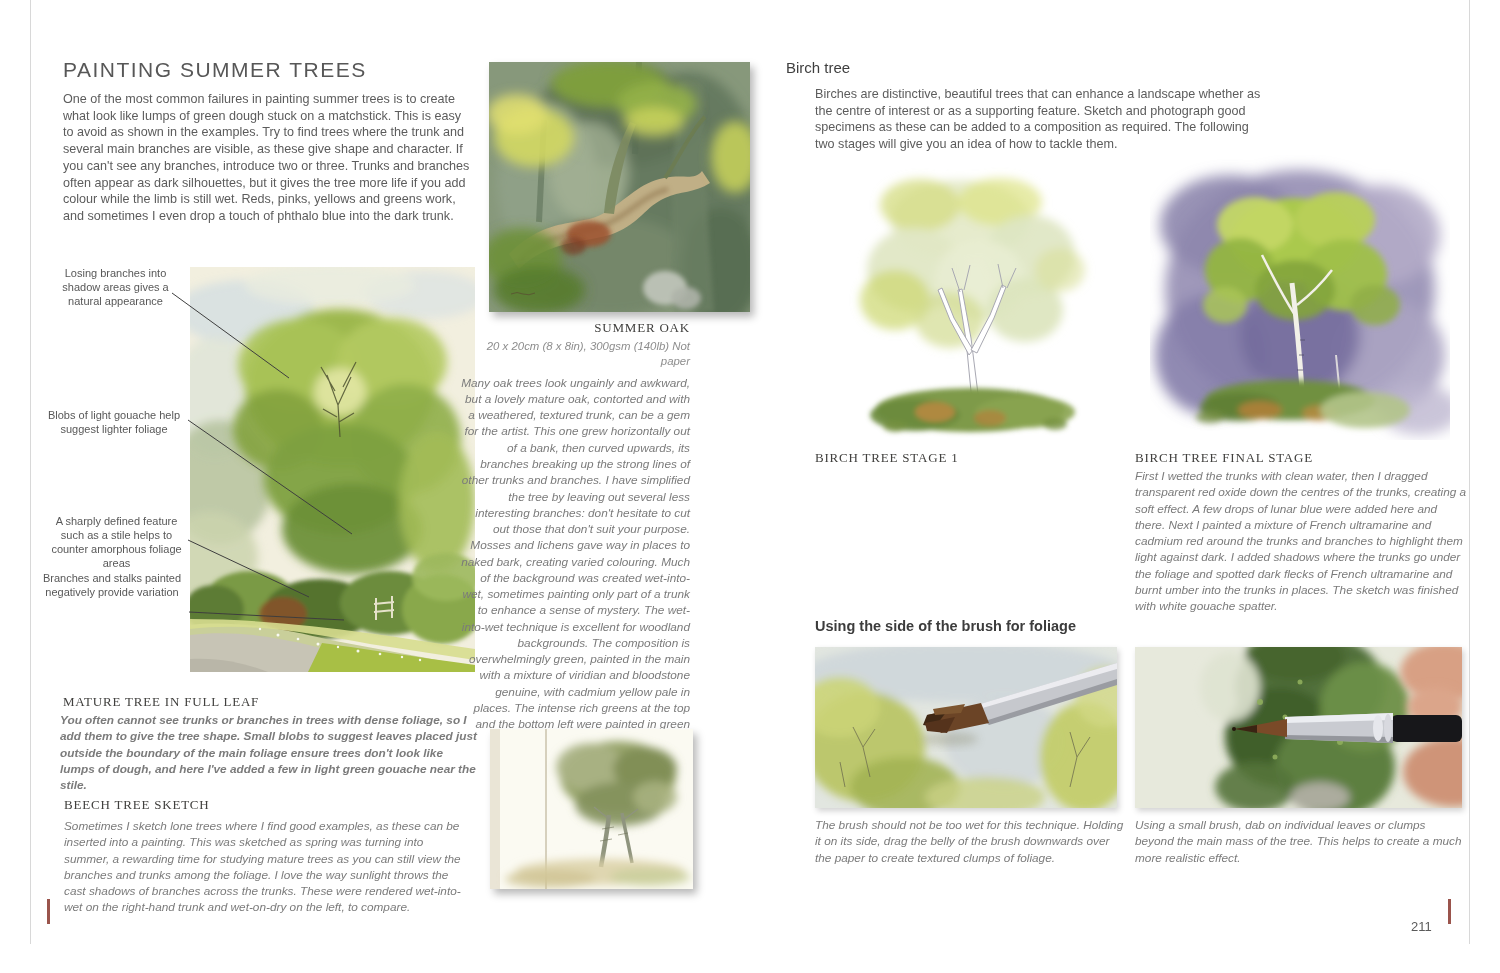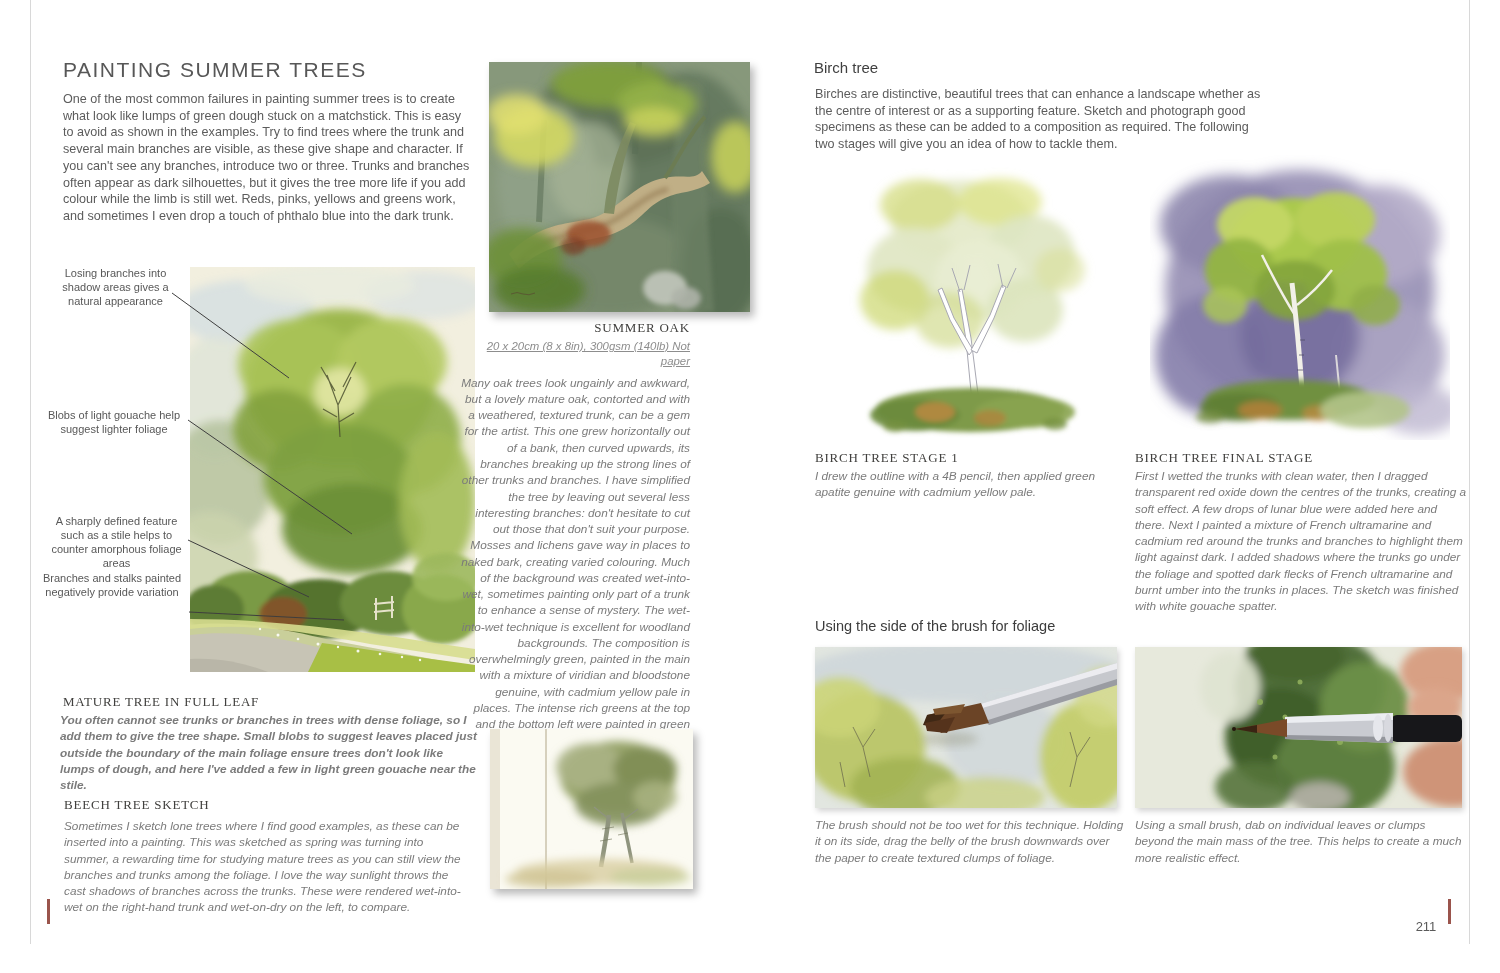--- a/index.html
+++ b/index.html
@@ -3,24 +3,24 @@
 <meta charset="utf-8">
 <style>
   html,body{margin:0;padding:0;background:#ffffff;}
   #spread{position:relative;width:1500px;height:944px;background:#ffffff;overflow:hidden;
           font-family:"Liberation Sans",sans-serif;}
   .abs{position:absolute;}
   .edge{width:1px;background:#d8d8d8;top:0;height:973px;}
   .title{font-size:21px;letter-spacing:1.5px;color:#575757;font-weight:400;}
   .body-text{font-size:12.6px;color:#5c5c5c;line-height:1.33;}
   .section-head{font-size:15px;color:#3f3f3f;font-weight:400;}
-  .tech-head{font-size:14.5px;color:#3c3c3c;font-weight:400;}
+  .tech-head{font-size:14.5px;color:#3c3c3c;font-weight:700;}
   .serif-head{font-family:"Liberation Serif",serif;font-size:13px;letter-spacing:.8px;color:#41403e;}
   .cap{font-style:italic;font-size:11.8px;color:#7b7b7b;line-height:1.38;}
-  .cap-sub{font-style:italic;font-size:11.4px;color:#8d8d8d;line-height:1.3;text-decoration:underline;}
+  .cap-sub{font-style:italic;font-size:11.4px;color:#8d8d8d;line-height:1.3;}
   .annot{font-size:11px;color:#585858;text-align:center;line-height:1.28;}
   .img-shadow{box-shadow:4px 5px 8px rgba(0,0,0,.28);}
   .photo-shadow{box-shadow:2px 3px 6px rgba(0,0,0,.18);}
   .pagenum{font-size:13px;color:#5a5a5a;}
   .redbar{width:3px;height:25px;}
   svg{display:block;}
 </style>
 </head>
 <body>
 
@@ -201,21 +201,21 @@
   </div>
 
   <div class="abs" style="left:64px;top:797px;width:399px;text-align:left;">
     <div class="serif-head">BEECH TREE SKETCH</div>
     <div class="cap" style="margin-top:5px;">Sometimes I sketch lone trees where I find good examples, as these can be inserted into a painting. This was sketched as spring was turning into summer, a rewarding time for studying mature trees as you can still view the branches and trunks among the foliage. I love the way sunlight throws the cast shadows of branches across the trunks. These were rendered wet-into-wet on the right-hand trunk and wet-on-dry on the left, to compare.</div>
   </div>
 
   <div class="abs redbar" style="left:47px;top:899px;background:#9a544c;"></div>
   <div class="abs pagenum" style="left:59px;top:905px;margin-top:44px;">210</div>
 
-  <div class="abs section-head" style="left:814px;top:59px;">Birch tree</div>
+  <div class="abs section-head" style="left:786px;top:59px;">Birch tree</div>
   <div class="abs body-text" style="left:815px;top:86px;width:456px;">Birches are distinctive, beautiful trees that can enhance a landscape whether as the centre of interest or as a supporting feature. Sketch and photograph good specimens as these can be added to a composition as required. The following two stages will give you an idea of how to tackle them.</div>
 
   <div class="abs" style="left:830px;top:160px;width:280px;height:280px;">
     <svg width="280" height="280" viewBox="0 0 280 280">
       <defs>
         <filter id="s-b1" x="-40%" y="-40%" width="180%" height="180%">
             <feGaussianBlur stdDeviation="5"></feGaussianBlur>
           </filter>
         <filter id="s-b2" x="-40%" y="-40%" width="180%" height="180%">
             <feGaussianBlur stdDeviation="2.5"></feGaussianBlur>
@@ -296,21 +296,20 @@
         <ellipse cx="90" cy="252" rx="40" ry="14" fill="#5f8036" opacity=".95"></ellipse>
         <ellipse cx="110" cy="255" rx="22" ry="9" fill="#b5803a" opacity=".85"></ellipse>
         <ellipse cx="170" cy="258" rx="18" ry="8" fill="#c08a40" opacity=".75"></ellipse>
         <ellipse cx="215" cy="255" rx="45" ry="18" fill="#b3c489" opacity=".9"></ellipse>
         <ellipse cx="60" cy="262" rx="14" ry="6" fill="#74903e" opacity=".8"></ellipse>
       </g>
     </svg>
   </div>
 
   <div class="abs serif-head" style="left:815px;top:450px;">BIRCH TREE STAGE 1</div>
-  <div class="abs cap" style="left:815px;top:468px;width:310px;">I drew the outline with a 4B pencil, then applied green apatite genuine with cadmium yellow pale.</div>
   <div class="abs serif-head" style="left:1135px;top:450px;">BIRCH TREE FINAL STAGE</div>
   <div class="abs cap" style="left:1135px;top:468px;width:332px;">First I wetted the trunks with clean water, then I dragged transparent red oxide down the centres of the trunks, creating a soft effect. A few drops of lunar blue were added here and there. Next I painted a mixture of French ultramarine and cadmium red around the trunks and branches to highlight them light against dark. I added shadows where the trunks go under the foliage and spotted dark flecks of French ultramarine and burnt umber into the trunks in places. The sketch was finished with white gouache spatter.</div>
 
   <div class="abs tech-head" style="left:815px;top:618px;">Using the side of the brush for foliage</div>
   <div class="abs tech-head" style="left:1135px;top:618px;margin-top:44px;">Spotting individual leaves</div>
 
   <div class="abs photo-shadow" style="left:815px;top:647px;width:302px;height:161px;">
     <svg width="302" height="161" viewBox="0 0 302 161">
       <defs>
         <filter id="p1-b" x="-40%" y="-40%" width="180%" height="180%">
@@ -380,16 +379,16 @@
       <ellipse cx="253" cy="81" rx="4" ry="14" fill="#d8d9df"></ellipse>
       <polygon points="100,82 152,72 152,90" fill="#7a4a28"></polygon>
       <polygon points="100,82 122,78 122,86" fill="#3a2413"></polygon>
       <circle cx="99" cy="82" r="2" fill="#24160c"></circle>
     </svg>
   </div>
 
   <div class="abs cap" style="left:1135px;top:817px;width:330px;">Using a small brush, dab on individual leaves or clumps beyond the main mass of the tree. This helps to create a much more realistic effect.</div>
   <div class="abs cap" style="left:815px;top:817px;width:312px;">The brush should not be too wet for this technique. Holding it on its side, drag the belly of the brush downwards over the paper to create textured clumps of foliage.</div>
 
-  <div class="abs pagenum" style="left:1411px;top:919px;width:30px;text-align:center;">211</div>
+  <div class="abs pagenum" style="left:1411px;top:919px;width:30px;text-align:left;">211</div>
   <div class="abs redbar" style="left:1448px;top:899px;background:#9a544c;"></div>
 
 </div>
 
 </body></html>

